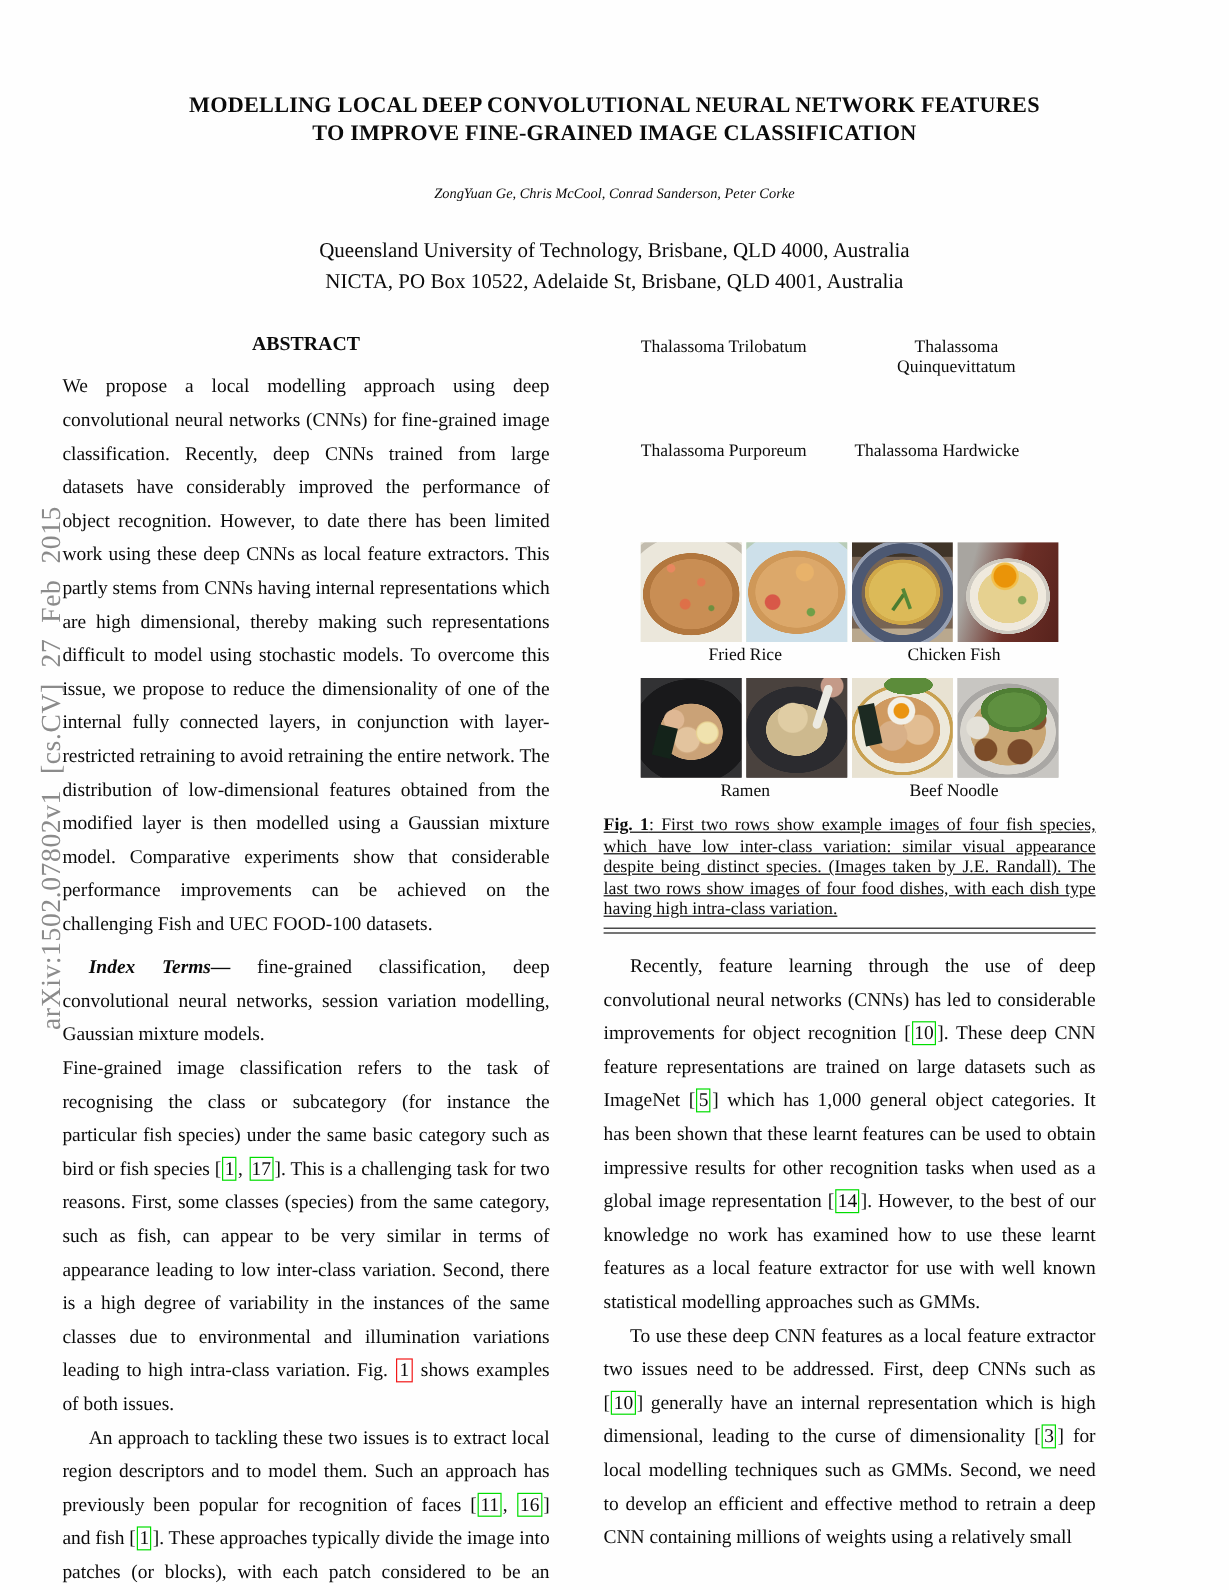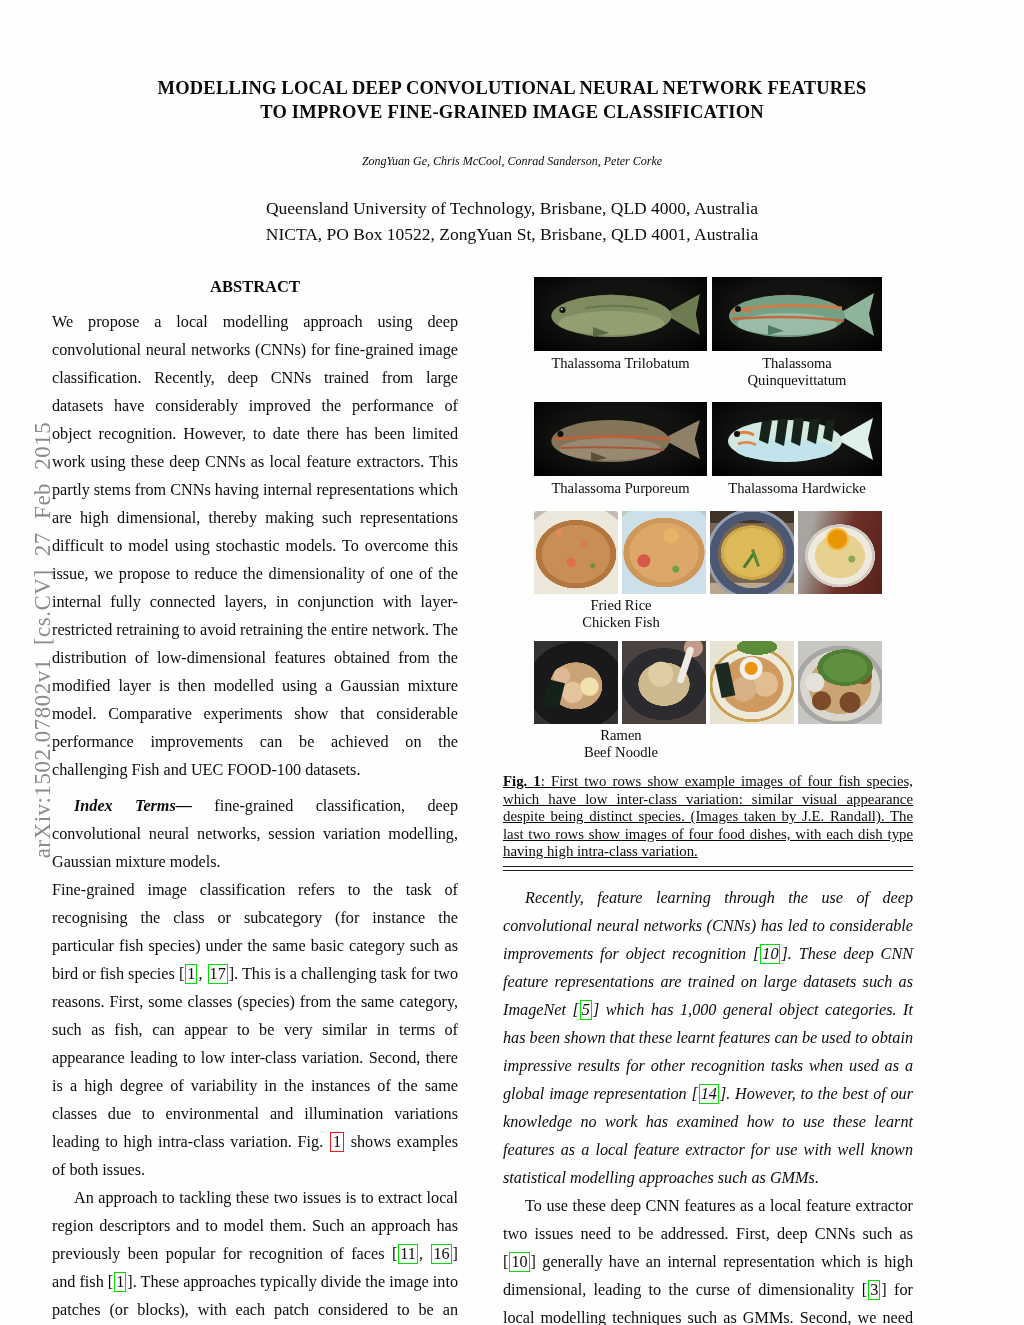--- a/index.html
+++ b/index.html
@@ -28,31 +28,31 @@
   p{margin:0;}
   .btext{font-size:16.2px;line-height:28px;text-align:justify;}
   .indent{text-indent:22px;}
   .mt{margin-top:8px;}
   .bi{font-weight:bold;font-style:italic;}
   .cite-box{border:1.5px solid var(--cite,#00dd00);padding:0 1px;margin:0 1px;cursor:pointer;}
   .figref-box{border:1.5px solid var(--figref,#f21818);padding:0 2px;margin:0 1px;cursor:pointer;}
   
   .fig-imgs{width:348px;margin:0 auto;}
   .img-row{display:flex;gap:5px;}
-  .fish-tile{display:flex;flex-direction:column;}
+  .fish-tile{display:flex;}
   .fish-tile.w1{width:173px;} .fish-tile.w2{width:170px;}
   .fish-img{height:74px;position:relative;overflow:hidden;
     background:radial-gradient(ellipse at 50% 45%, #121210 0 50%, #000 100%);}
   .fish-img svg{position:absolute;inset:0;}
   .img-label{text-align:center;font-size:14.6px;line-height:17px;margin-top:4px;}
   .row2{margin-top:13px;}
   .food-block{margin-top:14px;}
   .food-row{display:flex;gap:4px;}
   .food{width:84px;height:83px;position:relative;overflow:hidden;background-color:#cfcabe;}
-  .food-labels{display:flex;margin-top:3px;flex-direction:column;}
+  .food-labels{display:flex;margin-top:3px;}
   .food-labels .img-label{width:174px;margin-top:0;}
   .food-row.second{margin-top:10px;}
   
   .fr1{background:
     radial-gradient(circle at 30% 26%, #e8875f 0 3px, rgba(0,0,0,0) 4px),
     radial-gradient(circle at 60% 40%, #e07a50 0 3px, rgba(0,0,0,0) 4px),
     radial-gradient(circle at 44% 62%, #de7048 0 4px, rgba(0,0,0,0) 5px),
     radial-gradient(circle at 70% 66%, #6f8f3f 0 2px, rgba(0,0,0,0) 3px),
     radial-gradient(ellipse 58% 50% at 50% 52%, #c98e54 0 70%, #b2773e 71% 82%, rgba(0,0,0,0) 83%),
     radial-gradient(ellipse 86% 80% at 50% 56%, #ebe7db 0 80%, #c2bcae 81% 88%, #eae6da 89%);
@@ -101,38 +101,38 @@
     radial-gradient(ellipse 42% 28% at 56% 32%, #5f9040 0 62%, #4f7e34 63% 78%, rgba(0,0,0,0) 79%),
     radial-gradient(circle at 28% 72%, #7c4c28 0 9px, rgba(0,0,0,0) 10px),
     radial-gradient(circle at 62% 74%, #7a4a2a 0 10px, rgba(0,0,0,0) 11px),
     radial-gradient(circle at 78% 42%, #82522e 0 8px, rgba(0,0,0,0) 9px),
     radial-gradient(ellipse 62% 56% at 50% 54%, #c8a573 0 60%, #d9d6cf 61% 76%, #a9a7a4 77% 86%, #c8c6c2 87%);
     background-color:#b8b6b2;}
   
   .caption{margin-top:12px;font-size:14.8px;line-height:17.6px;text-align:justify;text-decoration:underline;}
   .cap-tag{font-weight:bold;}
   .double-rule{margin-top:5px;height:3px;border-top:1.3px solid #1c1c1c;border-bottom:1.3px solid #1c1c1c;}
-  .after-fig{margin-top:13px;font-style:italic;}
+  .after-fig{margin-top:13px;}
 </style>
 </head>
 <body>
 
 <div class="page">
 
   <div class="watermark">arXiv:1502.07802v1 [cs.CV] 27 Feb 2015</div>
 
   <div class="header">
     <div class="title">
       <div>MODELLING LOCAL DEEP CONVOLUTIONAL NEURAL NETWORK FEATURES</div>
       <div>TO IMPROVE FINE-GRAINED IMAGE CLASSIFICATION</div>
     </div>
     <div class="authors">ZongYuan Ge, Chris McCool, Conrad Sanderson, Peter Corke</div>
     <div class="affils">
       <div>Queensland University of Technology, Brisbane, QLD 4000, Australia</div>
-      <div>NICTA, PO Box 10522, ZongYuan St, Brisbane, QLD 4001, Australia</div>
+      <div>NICTA, PO Box 10522, Adelaide St, Brisbane, QLD 4001, Australia</div>
     </div>
   </div>
 
   <div class="columns">
 
     <div class="col-left">
       <div class="center-heading abstract-head">ABSTRACT</div>
       <p class="btext">We propose a local modelling approach using deep convolutional neural networks (CNNs) for fine-grained image classification. Recently, deep CNNs trained from large datasets have considerably improved the performance of object recognition. However, to date there has been limited work using these deep CNNs as local feature extractors. This partly stems from CNNs having internal representations which are high dimensional, thereby making such representations difficult to model using stochastic models. To overcome this issue, we propose to reduce the dimensionality of one of the internal fully connected layers, in conjunction with layer-restricted retraining to avoid retraining the entire network. The distribution of low-dimensional features obtained from the modified layer is then modelled using a Gaussian mixture model. Comparative experiments show that considerable performance improvements can be achieved on the challenging Fish and UEC FOOD-100 datasets.</p>
       <p class="btext indent mt">
         <span class="bi">Index Terms—</span><span> fine-grained classification, deep convolutional neural networks, session variation modelling, Gaussian mixture models.</span>

